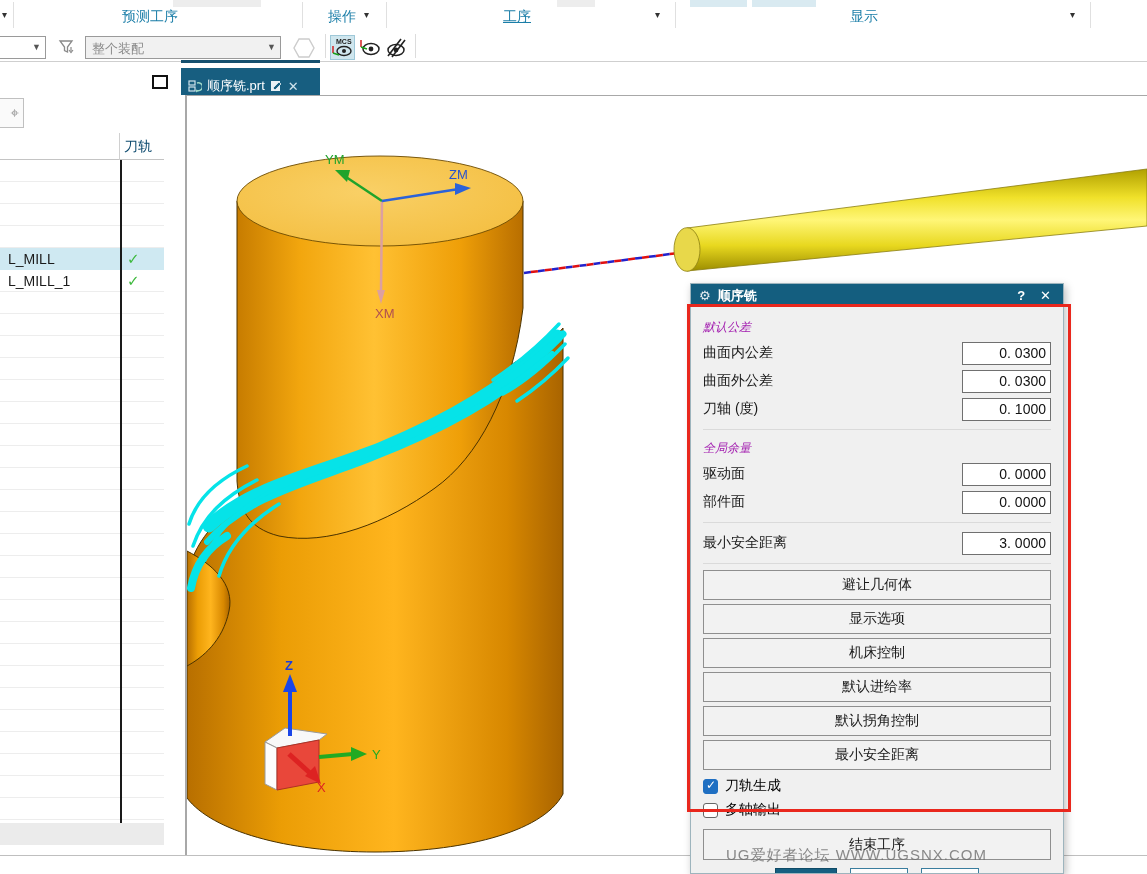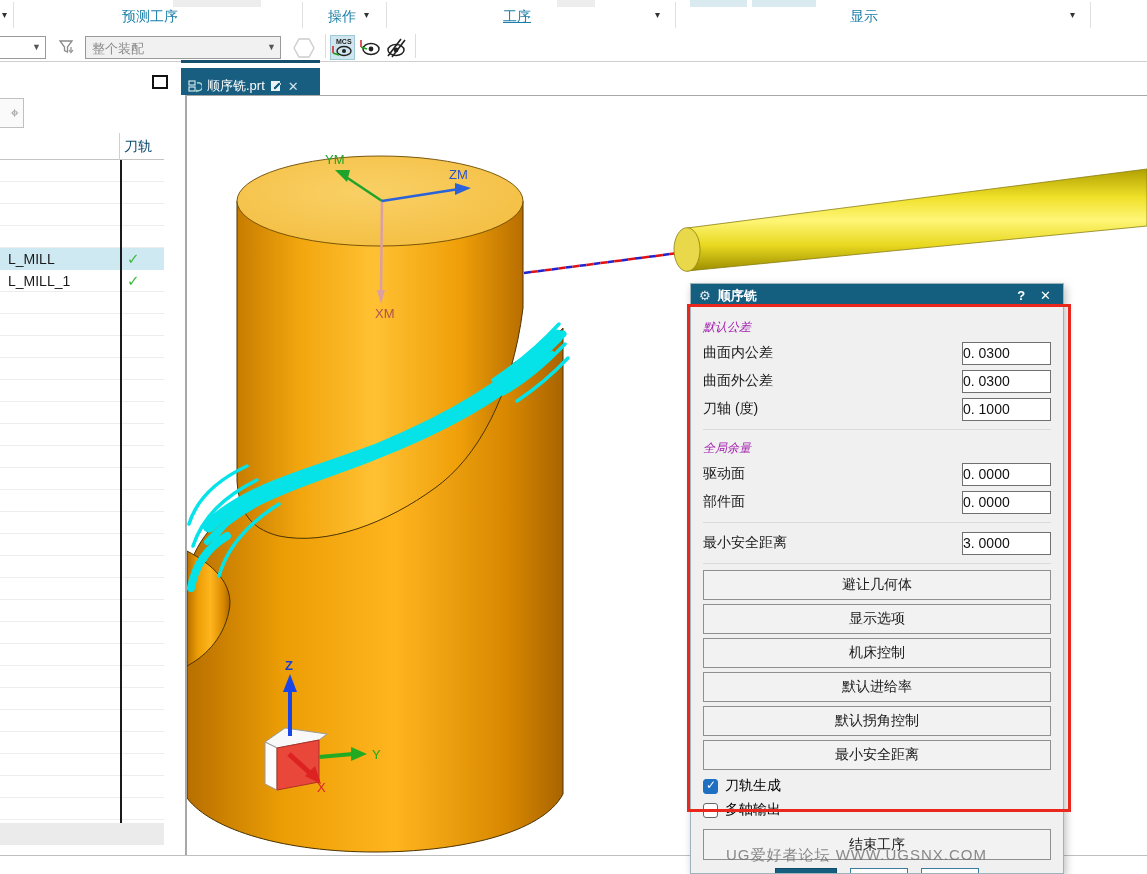--- a/index.html
+++ b/index.html
@@ -55,21 +55,21 @@
   #dlg { position:absolute; left:690px; top:283px; width:374px; height:591px; background:#f0f0f0;
     border:1px solid #9db4bd; box-shadow:2px 3px 8px rgba(0,0,0,.25); z-index:40; overflow:hidden; }
   #dlg-title { height:23px; background:#145e7f; color:#fff; display:flex; align-items:center; padding:0 8px; gap:7px; }
   #dlg-title .t { font-size:13px; font-weight:bold; flex:1; }
   #dlg-title .gear { font-size:13px; color:#e8eef2; }
   #dlg-title .hb { font-size:13px; font-weight:bold; color:#fff; padding:0 4px; }
   #dlg-body { padding:8px 12px 0 12px; }
   .sec-label { height:24px; line-height:24px; font-size:12px; color:#a21caf;font-style:italic; }
   .frow { height:28px; display:flex; align-items:center; font-size:14px; color:#1a1a1a; }
   .frow .fl { flex:1; }
-  .frow input { width:89px; height:23px; border:1px solid #707070; background:#fff; text-align:left;
+  .frow input { width:89px; height:23px; border:1px solid #707070; background:#fff; text-align:right;
     font-size:14px; padding-right:4px; font-family:inherit; color:#111; }
   .dsep { height:1px; background:#dadada; margin:6px 0; }
   .dlg-btn { display:block; width:348px; height:30px; margin:0 0 4px 0; background:#f2f2f2; border:1px solid #8f8f8f;
     font-size:14px; color:#1a1a1a; font-family:inherit; }
   .cbrow { height:24px; display:flex; align-items:center; gap:7px; font-size:14px; }
   .cb { width:15px; height:15px; border:1px solid #666; border-radius:3px; background:#fff; position:relative; }
   .cb.checked { background:#1f6fc2; border-color:#1f6fc2; }
   .cb.checked::after { content:"✓"; position:absolute; left:2px; top:-2px; color:#fff; font-size:12px; font-weight:bold; }
   #end-btn { margin-top:7px; height:31px; }
   #dlg-footer { display:flex; justify-content:center; gap:13px; margin-top:8px; }

